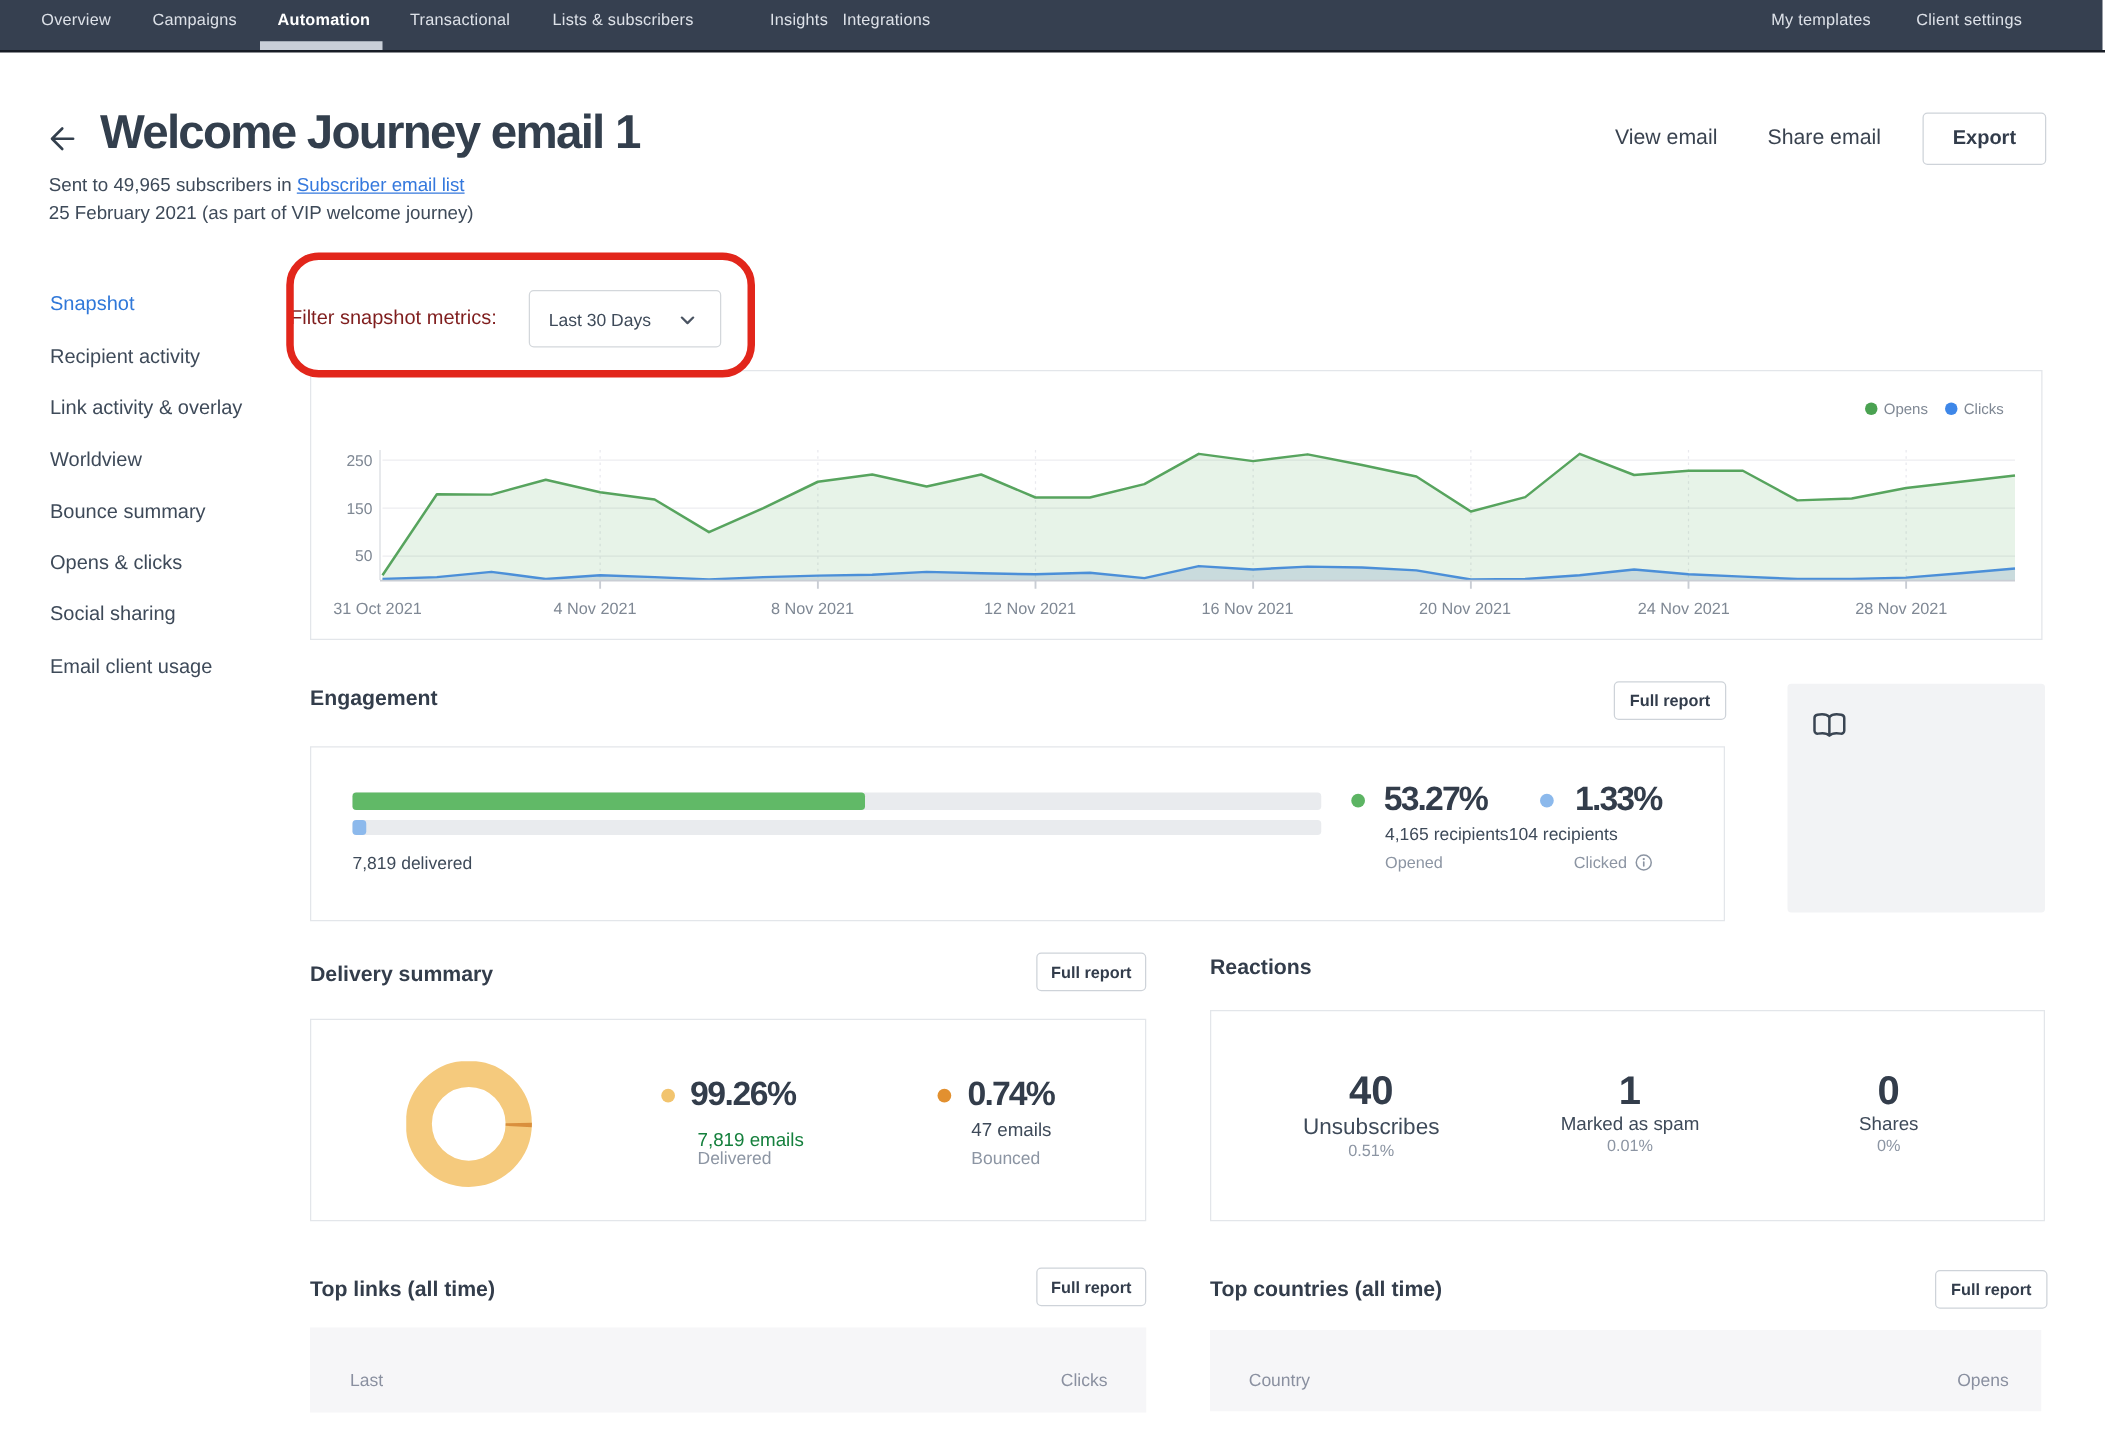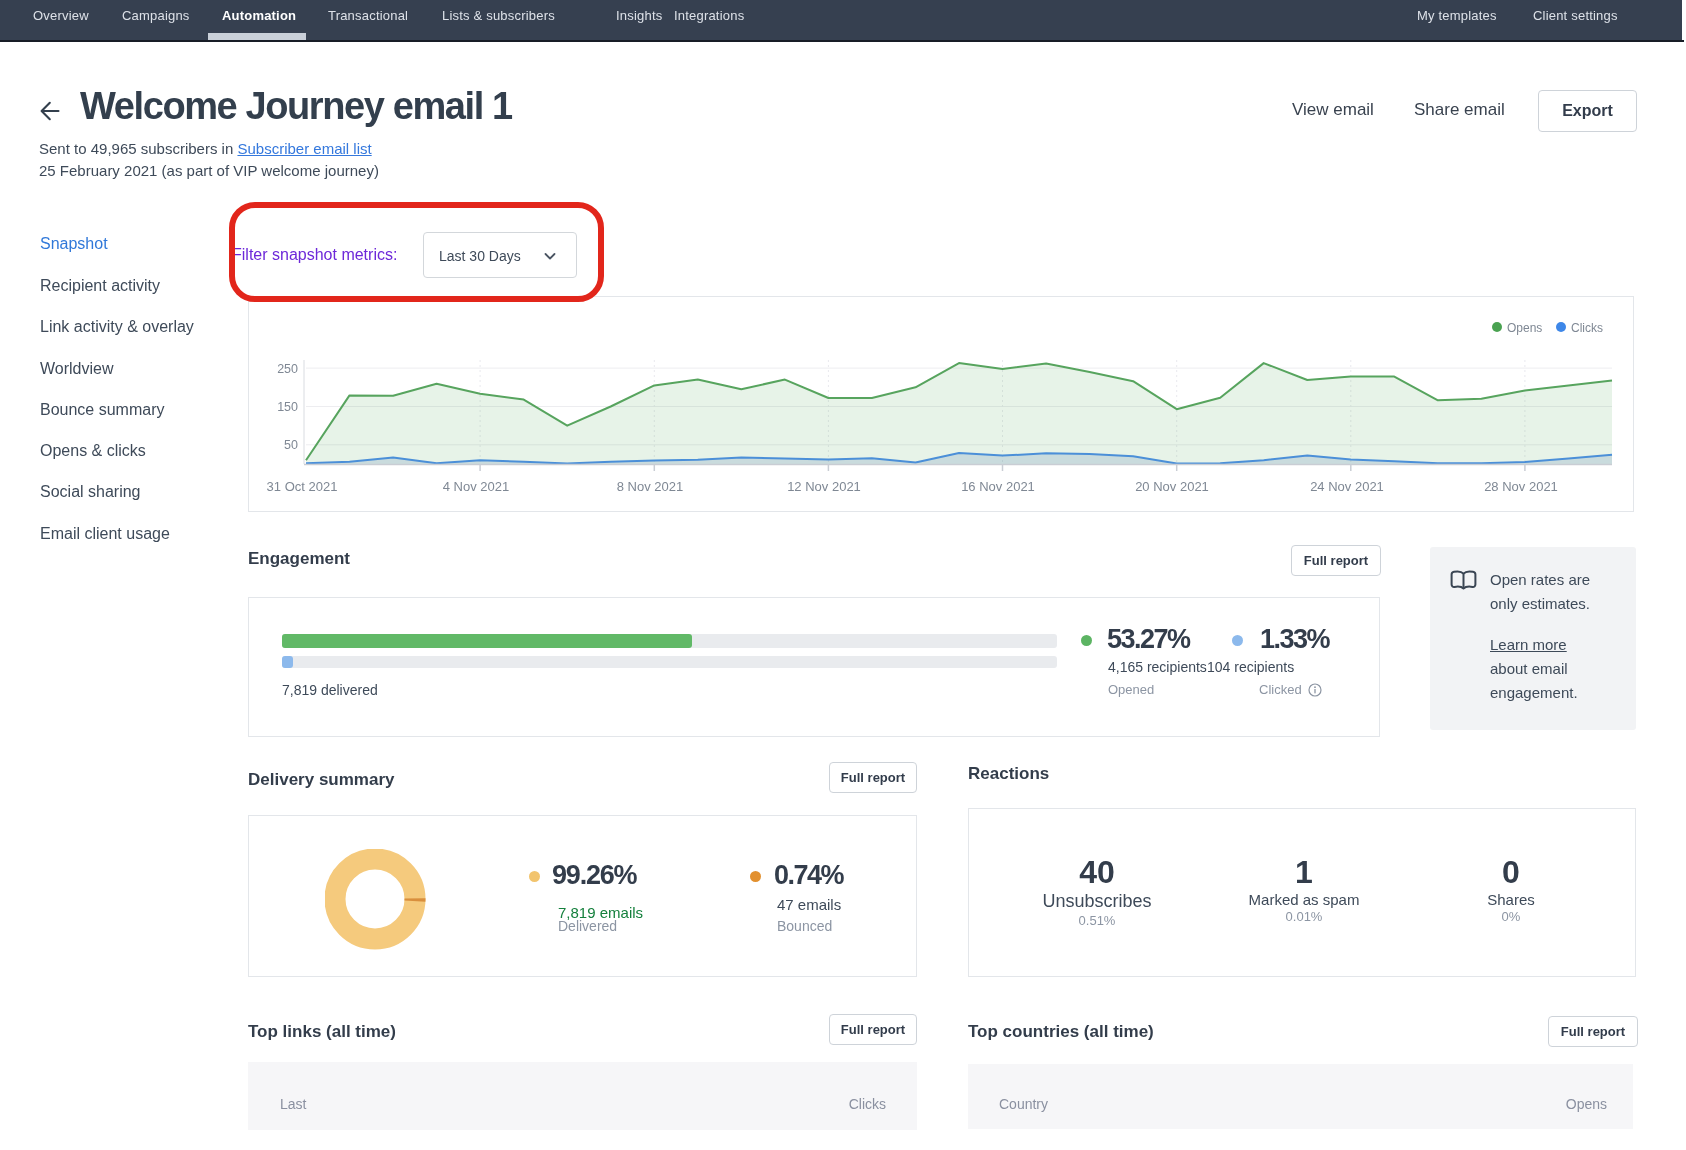--- a/index.html
+++ b/index.html
@@ -58,21 +58,21 @@
 <div class="abs side sel" style="top:235px">Snapshot</div>
 <div class="abs side" style="top:277px">Recipient activity</div>
 <div class="abs side" style="top:318px">Link activity &amp; overlay</div>
 <div class="abs side" style="top:360px">Worldview</div>
 <div class="abs side" style="top:401px">Bounce summary</div>
 <div class="abs side" style="top:442px">Opens &amp; clicks</div>
 <div class="abs side" style="top:483px">Social sharing</div>
 <div class="abs side" style="top:525px">Email client usage</div>
 
 <div class="abs redbox"></div>
-<div class="abs" style="left:232px;top:246px;font-size:16px;color:#6d28d9;">Filter snapshot metrics:</div>
+<div class="abs" style="left:232px;top:246px;font-size:16px;color:#7f1d1d;">Filter snapshot metrics:</div>
 <div class="abs" style="left:423px;top:232px;width:154px;height:46px;border:1px solid #d3d7db;border-radius:4px;background:#fff;box-sizing:border-box;">
   <div style="position:absolute;left:15px;top:15px;font-size:14px;color:#3e4a59;">Last 30 Days</div>
   <svg style="position:absolute;right:20px;top:20px" width="12" height="7" viewBox="0 0 12 7">
     <path d="M1.5 1 L6 5.5 L10.5 1" fill="none" stroke="#4a5462" stroke-width="1.8" stroke-linecap="round" stroke-linejoin="round"></path>
   </svg>
 </div>
 
 <div class="abs panel" style="left:248px;top:296px;width:1386px;height:216px;"></div>
 <svg class="abs" style="left:248px;top:296px" width="1386" height="216" viewBox="0 0 1386 216">
 
@@ -158,24 +158,20 @@
       <rect x="6.35" y="6" width="1.3" height="4.4" rx="0.6" fill="#8c95a3"></rect>
     </svg>
   </div>
 </div>
 
 <div class="abs" style="left:1430px;top:547px;width:206px;height:183px;background:#f2f3f5;border-radius:3px;">
   <svg style="position:absolute;left:19px;top:22px" width="29" height="23" viewBox="0 0 29 23">
     <path d="M14.5 4.6 C12.8 2.7, 8.6 2.1, 5 2.8 C3.6 3.1, 2.6 4.1, 2.6 5.4 V15.6 C2.6 17.1, 4 18.2, 5.5 17.9 C8.6 17.4, 12.8 17.7, 14.5 19.5 C16.2 17.7, 20.4 17.4, 23.5 17.9 C25 18.2, 26.4 17.1, 26.4 15.6 V5.4 C26.4 4.1, 25.4 3.1, 24 2.8 C20.4 2.1, 16.2 2.7, 14.5 4.6 Z" fill="none" stroke="#3a4553" stroke-width="2" stroke-linejoin="round"></path>
     <line x1="14.5" y1="4.6" x2="14.5" y2="19.5" stroke="#3a4553" stroke-width="2"></line>
   </svg>
-  <div style="position:absolute;left:60px;top:21px;font-size:15px;line-height:24px;color:#3e4a59;">
-    <div>Open rates are<br>only estimates.</div>
-    <div style="margin-top:17px;"><span style="text-decoration:underline">Learn more</span><br>about email<br>engagement.</div>
-  </div>
 </div>
 
 <div class="abs sechead" style="left:248px;top:770px;">Delivery summary</div>
 <div class="abs btn" style="left:829px;top:762px;width:88px;height:31px;font-size:13px;">Full report</div>
 <div class="abs panel" style="left:248px;top:815px;width:669px;height:162px;">
   <svg style="position:absolute;left:76px;top:33px" width="101" height="101" viewBox="0 0 101 101">
     <circle cx="50" cy="50" r="40" fill="none" stroke="#f5ca7d" stroke-width="21"></circle>
     <circle cx="50" cy="50" r="40" fill="none" stroke="#d98f3d" stroke-width="21" stroke-dasharray="2.8 248.5" transform="rotate(-0.8 50 50)"></circle>
   </svg>
   <div class="dot" style="position:absolute;left:280px;top:55px;background:#f2c46e;"></div>

